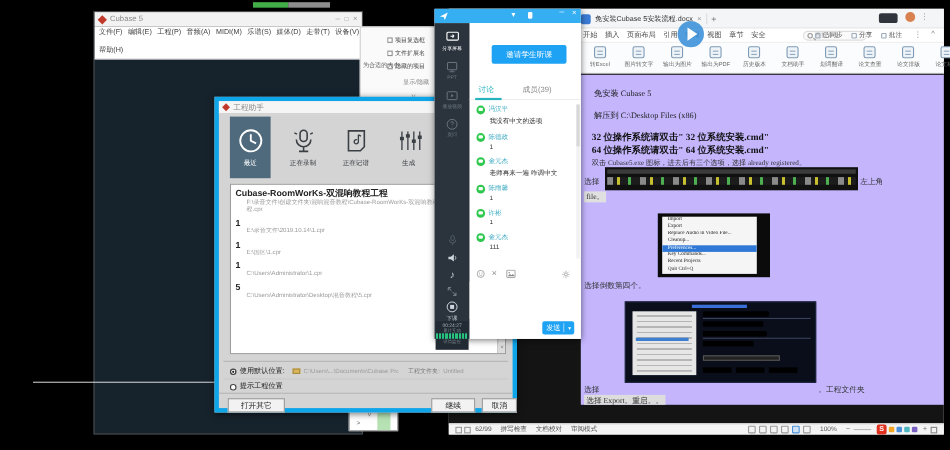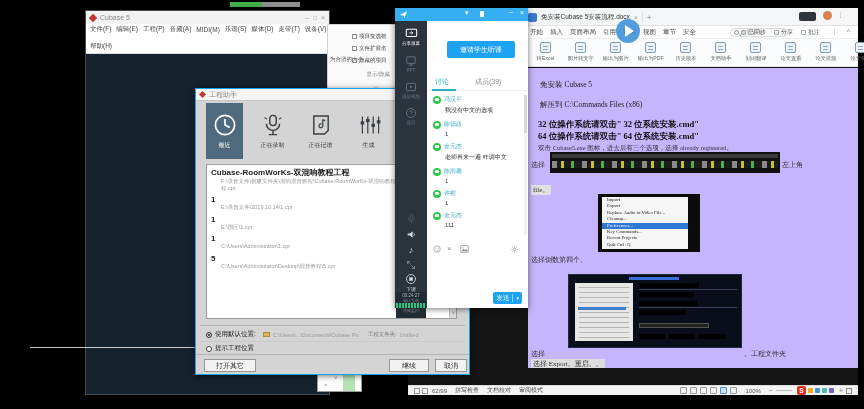--- a/index.html
+++ b/index.html
@@ -207,32 +207,32 @@
         <span class="tbl">论文格式</span>
       </div>
       </div>
   </div>
 
   <div style="position:absolute;left:0;right:0;top:59px;bottom:10px;background:#141414;overflow:hidden">
     <div class="abs" style="left:113px;top:19px;width:5px;height:7px;background:#3f7fd0"></div>
 
     <div class="abs docserif" style="left:120px;top:1px;width:342px;height:300px;background:#c4b5fd;overflow:hidden">
       <div class="abs" style="left:12px;top:12px;font-size:7.5px;color:#222">免安装 Cubase 5</div>
-      <div class="abs" style="left:12px;top:32px;font-size:7.5px;color:#222">解压到 C:\Commands Files (x86)</div>
+      <div class="abs" style="left:12px;top:32px;font-size:7.5px;color:#222">解压到 C:\Desktop Files (x86)</div>
       <div class="abs" style="left:10px;top:51px;font-size:8.5px;font-weight:bold;color:#111">32 位操作系统请双击" 32 位系统安装.cmd"</div>
       <div class="abs" style="left:10px;top:63px;font-size:8.5px;font-weight:bold;color:#111">64 位操作系统请双击" 64 位系统安装.cmd"</div>
       <div class="abs" style="left:10px;top:76px;font-size:6.5px;color:#333;white-space:nowrap">双击 Cubase5.exe 图标，进去后有三个选项，选择 already registered。</div>
 
       <div class="abs" style="left:22px;top:84px;width:230px;height:21px;background:#101010">
         <div class="abs" style="left:2px;top:2px;right:2px;height:4px;background:#3a3a3a"></div>
         <div class="abs" style="left:2px;top:9px;right:2px;height:7px;background:repeating-linear-gradient(90deg,#8a8a8a 0 5px,#1c1c1c 5px 9px,#c9c030 9px 12px,#1c1c1c 12px 19px,#4caf50 19px 22px,#1c1c1c 22px 30px)"></div>
       </div>
       <div class="abs" style="left:3px;top:92px;font-size:7px;color:#333">选择</div>
       <div class="abs" style="left:254px;top:92px;font-size:7px;color:#333">左上角</div>
-      <div class="abs" style="left:3px;top:117px;font-size:7px;color:#333;background:#e0e0e0;padding:0 2px">file。</div>
+      <div class="abs" style="left:3px;top:106px;font-size:7px;color:#333;background:#e0e0e0;padding:0 2px">file。</div>
 
       <div class="abs" style="left:70px;top:126px;width:102px;height:58px;background:#0b0b0b">
         <div class="abs" style="left:4px;top:3px;width:86px;height:52px;background:#f5f5f5;overflow:hidden">
 
         <div class="fmrow">Import</div>
             <div class="fmrow">Export</div>
             <div class="fmrow">Replace Audio in Video File...</div>
             <div class="fmrow">Cleanup...</div>
             <div class="fmrow">Preferences...</div>
             <div class="fmrow">Key Commands...</div>
@@ -294,21 +294,21 @@
     <span class="sdot" style="background:#7b61c4"></span>
     <span class="g g-plus" style="font-size:7px;color:#777;margin:0 3px"></span>
     <span style="width:6px;height:6px;border:1px solid #888"></span>
   </div>
 </div>
 
 <div class="abs" style="left:616px;top:19px;width:24px;height:24px;border-radius:50%;background:rgba(52,140,215,.85);z-index:8">
   <span style="position:absolute;left:9px;top:6px;width:0;height:0;border-left:9px solid #fff;border-top:6px solid transparent;border-bottom:6px solid transparent"></span>
 </div>
 
-<div class="win" style="left:195px;top:88px;width:275px;height:287px;background:#d4d4d4;border:1px solid #0ea5e9;z-index:5">
+<div class="win" style="left:195px;top:88px;width:275px;height:287px;background:#d4d4d4;border:4px solid #0ea5e9;z-index:5">
   <div class="flex" style="height:12px;background:#f5f5f5;border-bottom:1px solid #c5c5c5;padding:0 4px;gap:4px">
     <span class="diamond" style="width:5px;height:5px"></span>
     <span style="font-size:7px;color:#8a8a8a">工程助手</span>
   </div>
 
   <div class="flex" style="position:absolute;left:10px;top:14px;gap:11px">
     <div class="tile sel">
       <svg width="24" height="24" viewBox="0 0 20 20">
           <circle cx="10" cy="10" r="8" fill="none" stroke="currentColor" stroke-width="1.4"></circle>
           <path d="M10 5v5l4 2" stroke="currentColor" fill="none" stroke-width="1.4"></path>

